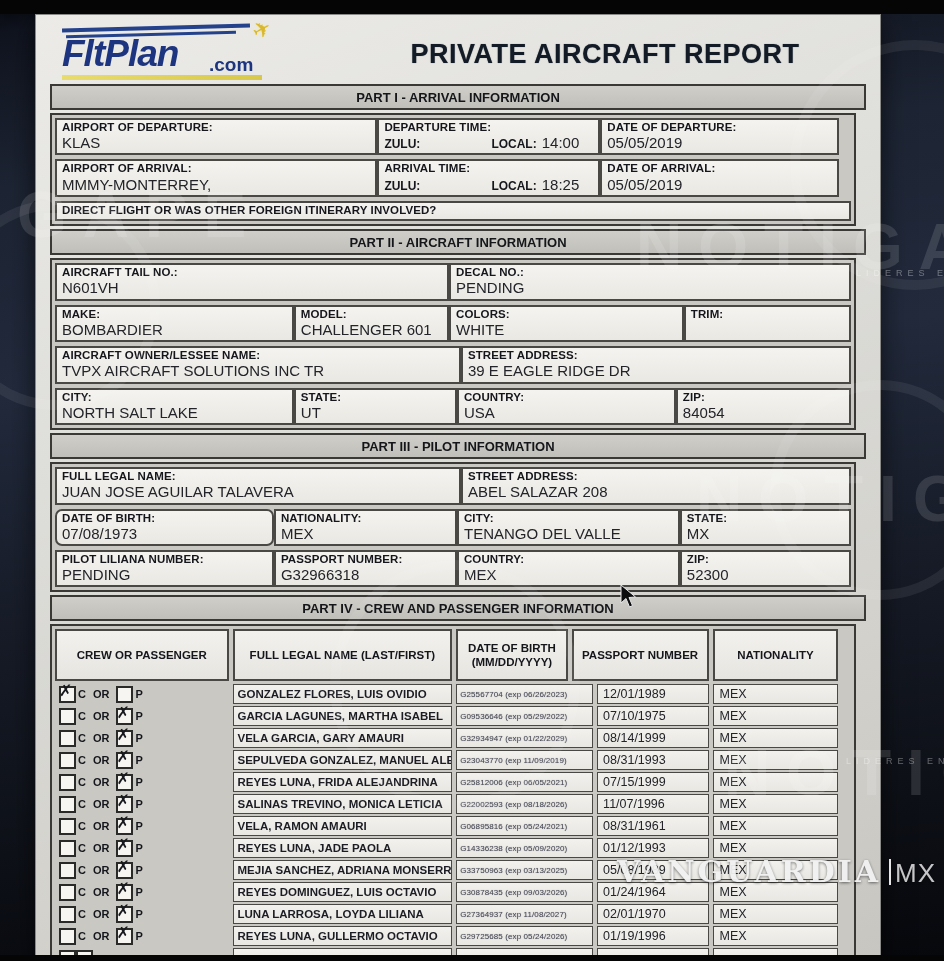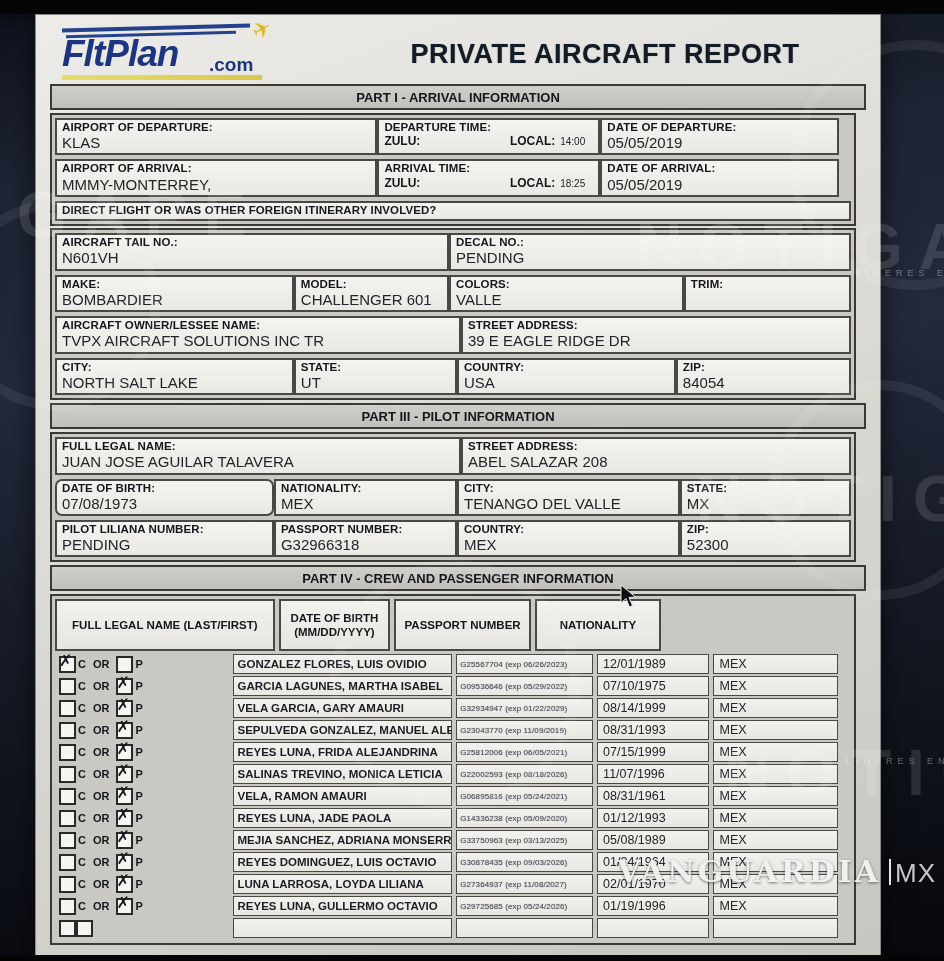--- a/index.html
+++ b/index.html
@@ -56,21 +56,21 @@
   .cell{
     background:linear-gradient(#f4f3ef,#e9e8e3);border:2px solid #4a4844;
     padding:1px 5px 2px 5px;box-sizing:border-box;overflow:hidden;
   }
   .lbl{font-size:11.5px;font-weight:bold;color:#15161c;letter-spacing:0.1px;line-height:1.15;}
   .val{font-size:15px;color:#23242a;line-height:1.15;white-space:nowrap;}
   .timeline{display:flex;align-items:baseline;}
   .timeline .z{font-size:12px;font-weight:bold;color:#15161c;}
   .timeline .spacer{flex:1;}
   .timeline .loc{font-size:12px;font-weight:bold;color:#15161c;margin-right:5px;}
-  .timeline .tval{font-size:10px;color:#23242a;margin-right:8px;}
+  .timeline .tval{font-size:15px;color:#23242a;margin-right:14px;}
 
   
   .thead{display:flex;gap:4px;margin-bottom:3px;}
   .th{
     background:linear-gradient(#f2f1ed,#e6e5e0);border:2px solid #4a4844;
     font-size:11.5px;font-weight:bold;color:#15161c;text-align:center;
     display:flex;align-items:center;justify-content:center;line-height:1.25;
     height:52px;box-sizing:border-box;padding:2px 6px;
   }
   .prow{display:flex;gap:4px;margin-bottom:2px;align-items:stretch;height:20px;}
@@ -177,20 +177,21 @@
         <div class="val">05/05/2019</div>
       </div>
     </div>
     <div class="frow">
       <div class="cell" style="width:100%;">
         <div class="lbl">DIRECT FLIGHT OR WAS OTHER FOREIGN ITINERARY INVOLVED?</div>
       </div>
     </div>
   </div>
 
+  <div class="section-bar">PART II - AIRCRAFT INFORMATION</div>
   <div class="part-box">
     <div class="frow">
       <div class="cell" style="width:49.5%;">
         <div class="lbl">AIRCRAFT TAIL NO.:</div>
         <div class="val">N601VH</div>
       </div>
       <div class="cell" style="width:50.5%;">
         <div class="lbl">DECAL NO.:</div>
         <div class="val">PENDING</div>
       </div>
@@ -199,21 +200,21 @@
       <div class="cell" style="width:30%;">
         <div class="lbl">MAKE:</div>
         <div class="val">BOMBARDIER</div>
       </div>
       <div class="cell" style="width:19.5%;">
         <div class="lbl">MODEL:</div>
         <div class="val">CHALLENGER 601</div>
       </div>
       <div class="cell" style="width:29.5%;">
         <div class="lbl">COLORS:</div>
-        <div class="val">VALLE</div>
+        <div class="val">WHITE</div>
       </div>
       <div class="cell" style="width:21%;">
         <div class="lbl">TRIM:</div>
         <div class="val"></div>
       </div>
     </div>
     <div class="frow">
       <div class="cell" style="width:51%;">
         <div class="lbl">AIRCRAFT OWNER/LESSEE NAME:</div>
         <div class="val">TVPX AIRCRAFT SOLUTIONS INC TR</div>
@@ -289,20 +290,21 @@
       <div class="cell" style="width:21.5%;">
         <div class="lbl">ZIP:</div>
         <div class="val">52300</div>
       </div>
     </div>
   </div>
 
   <div class="section-bar">PART IV - CREW AND PASSENGER INFORMATION</div>
   <div class="part-box">
     <div class="thead">
+      <div class="th h-crew">CREW OR PASSENGER</div>
       <div class="th h-name">FULL LEGAL NAME (LAST/FIRST)</div>
       <div class="th h-dob">DATE OF BIRTH (MM/DD/YYYY)</div>
       <div class="th h-pass">PASSPORT NUMBER</div>
       <div class="th h-nat">NATIONALITY</div>
     </div>
     <div>
         <div class="prow">
           <div class="pcell c-crew">
             <div class="cbx">
               <div class="xmark">✗</div>

